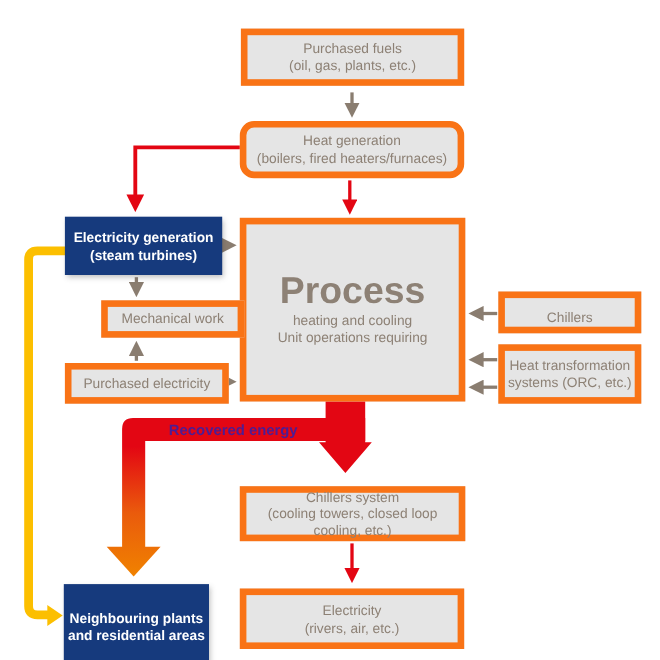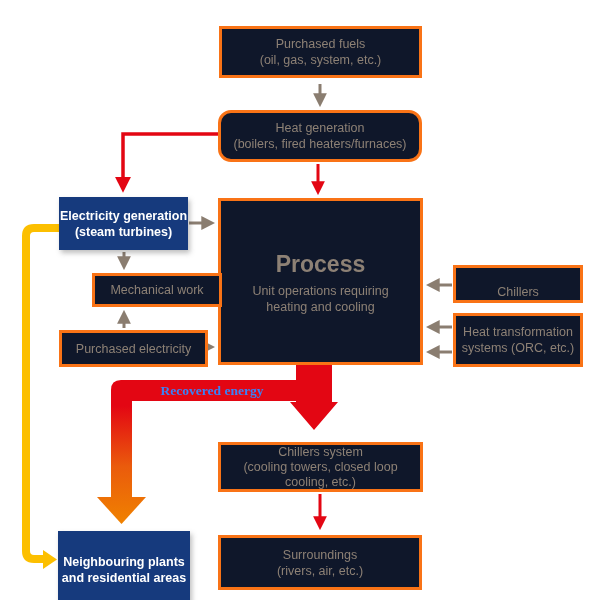--- a/index.html
+++ b/index.html
@@ -3,35 +3,35 @@
 <meta charset="utf-8">
 <style>
   html,body{margin:0;padding:0;background:#ffffff;}
   .stage{
     position:relative;width:600px;height:600px;background:#ffffff;overflow:hidden;
     font-family:"Liberation Sans","DejaVu Sans",sans-serif;
   }
   .arrows{position:absolute;left:0;top:0;z-index:0;pointer-events:none;}
   .box{
     position:absolute;z-index:1;box-sizing:border-box;
-    background:#0f172a;border:3px solid #f97316;
+    background:#e5e5e5;border:6px solid #f97316;
     color:#8d8175;font-size:12.5px;line-height:16px;text-align:center;
     display:flex;flex-direction:column;justify-content:center;align-items:center;
   }
   .box-blue{
     position:absolute;z-index:1;box-sizing:border-box;
     background:#163a7d;border:none;color:#ffffff;font-weight:bold;
     font-size:12.5px;line-height:16px;text-align:center;
     display:flex;flex-direction:column;justify-content:center;align-items:center;
     box-shadow:2px 3px 5px rgba(70,70,70,0.35);
   }
-  .process-title{font-size:23px;font-weight:bold;line-height:30px;margin-bottom:4px;}
+  .process-title{font-size:34px;font-weight:bold;line-height:30px;margin-bottom:4px;}
   .recovered-label{
     position:absolute;z-index:3;left:134px;top:382px;width:156px;height:18px;
-    color:#3b82f6;font-weight:bold;font-size:13.5px;line-height:18px;text-align:center;font-family:Liberation Serif, serif;
+    color:#4c1d95;font-weight:bold;font-size:13.5px;line-height:18px;text-align:center;
   }
 </style>
 </head>
 <body>
 
 <div class="stage">
 
   <svg class="arrows" width="600" height="600" viewBox="0 0 600 600">
     <defs>
       <marker id="ah-gray" viewBox="0 0 10 10" refX="7" refY="5" markerWidth="4.6" markerHeight="4.6" orient="auto-start-reverse">
@@ -66,37 +66,37 @@
 
     <path d="M332,380 L121,380 Q111,380 111,390 L111,499 L132,499 L132,401 L332,401 Z" fill="url(#grad-red-orange)"></path>
     <polygon points="97,497 146,497 121.5,524" fill="url(#grad-red-orange)"></polygon>
 
     <path d="M60,228 H34 Q26,228 26,236 V551 Q26,559 34,559 H44" stroke="#fcbf00" stroke-width="8" fill="none"></path>
     <polygon points="43,550 43,569 57,559.5" fill="#fcbf00"></polygon>
   </svg>
 
   <div class="box" style="left:219px;top:26px;width:203px;height:52px;">
     <span>Purchased fuels</span>
-    <span>(oil, gas, system, etc.)</span>
+    <span>(oil, gas, plants, etc.)</span>
   </div>
 
   <div class="box" style="left:218px;top:110px;width:204px;height:52px;border-radius:13px;">
     <span>Heat generation</span>
     <span>(boilers, fired heaters/furnaces)</span>
   </div>
 
-  <div class="box-blue" style="left:59px;top:197px;width:129px;height:53px;">
+  <div class="box-blue" style="left:59px;top:197px;width:143px;height:53px;">
     <span>Electricity generation</span>
     <span>(steam turbines)</span>
   </div>
 
   <div class="box" style="left:218px;top:198px;width:205px;height:167px;">
     <div class="process-title">Process</div>
+    <span>heating and cooling</span>
     <span>Unit operations requiring</span>
-    <span>heating and cooling</span>
   </div>
 
   <div class="box" style="left:60px;top:273px;width:130px;height:34px;margin-left:32px;">
     <span>Mechanical work</span>
   </div>
 
   <div class="box" style="left:59px;top:330px;width:149px;height:37px;">
     <span>Purchased electricity</span>
   </div>
 
@@ -109,21 +109,21 @@
     <span>systems (ORC, etc.)</span>
   </div>
 
   <div class="box" style="left:218px;top:442px;width:205px;height:50px;line-height:15px;">
     <span>Chillers system</span>
     <span>(cooling towers, closed loop</span>
     <span>cooling, etc.)</span>
   </div>
 
   <div class="box" style="left:218px;top:535px;width:204px;height:55px;">
-    <span>Surroundings</span>
+    <span>Electricity</span>
     <span>(rivers, air, etc.)</span>
   </div>
 
   <div class="box-blue" style="left:58px;top:531px;width:132px;height:77px;">
     <span>Neighbouring plants</span>
     <span>and residential areas</span>
   </div>
 
   <div class="recovered-label">Recovered energy</div>
 

